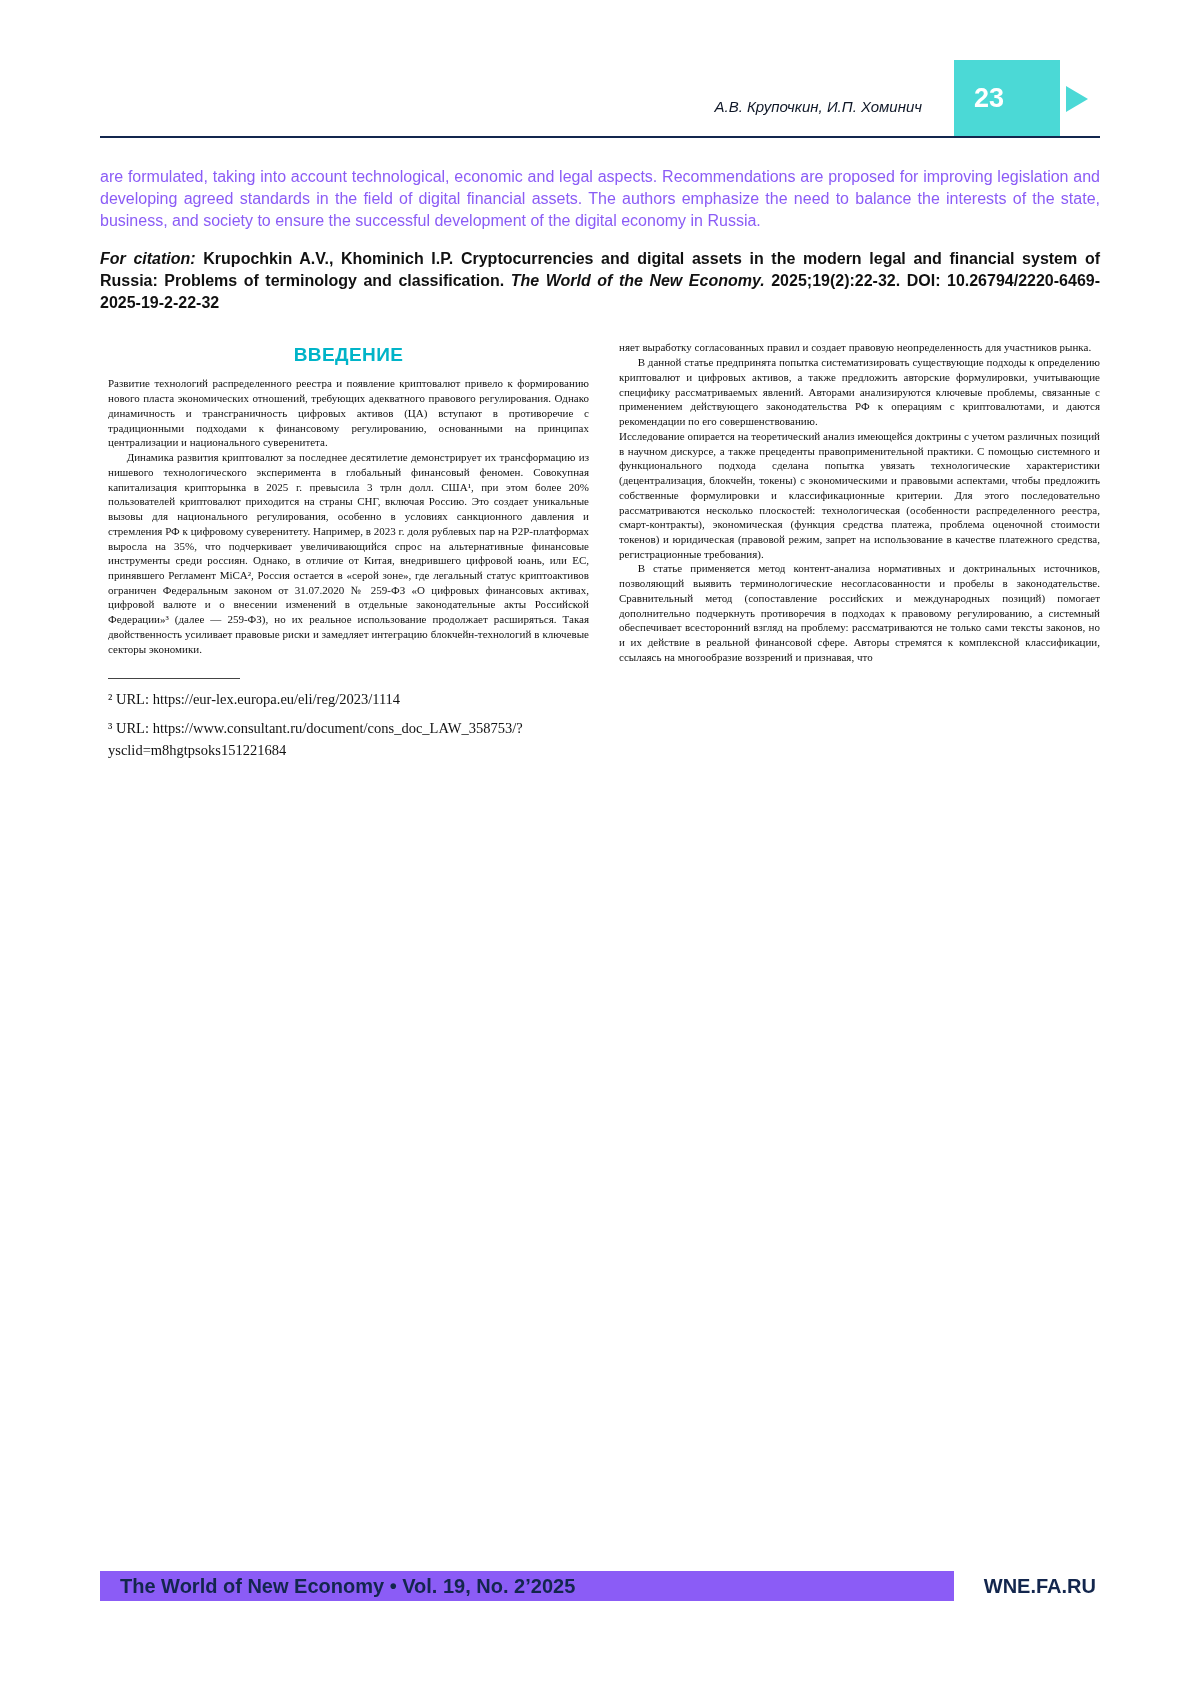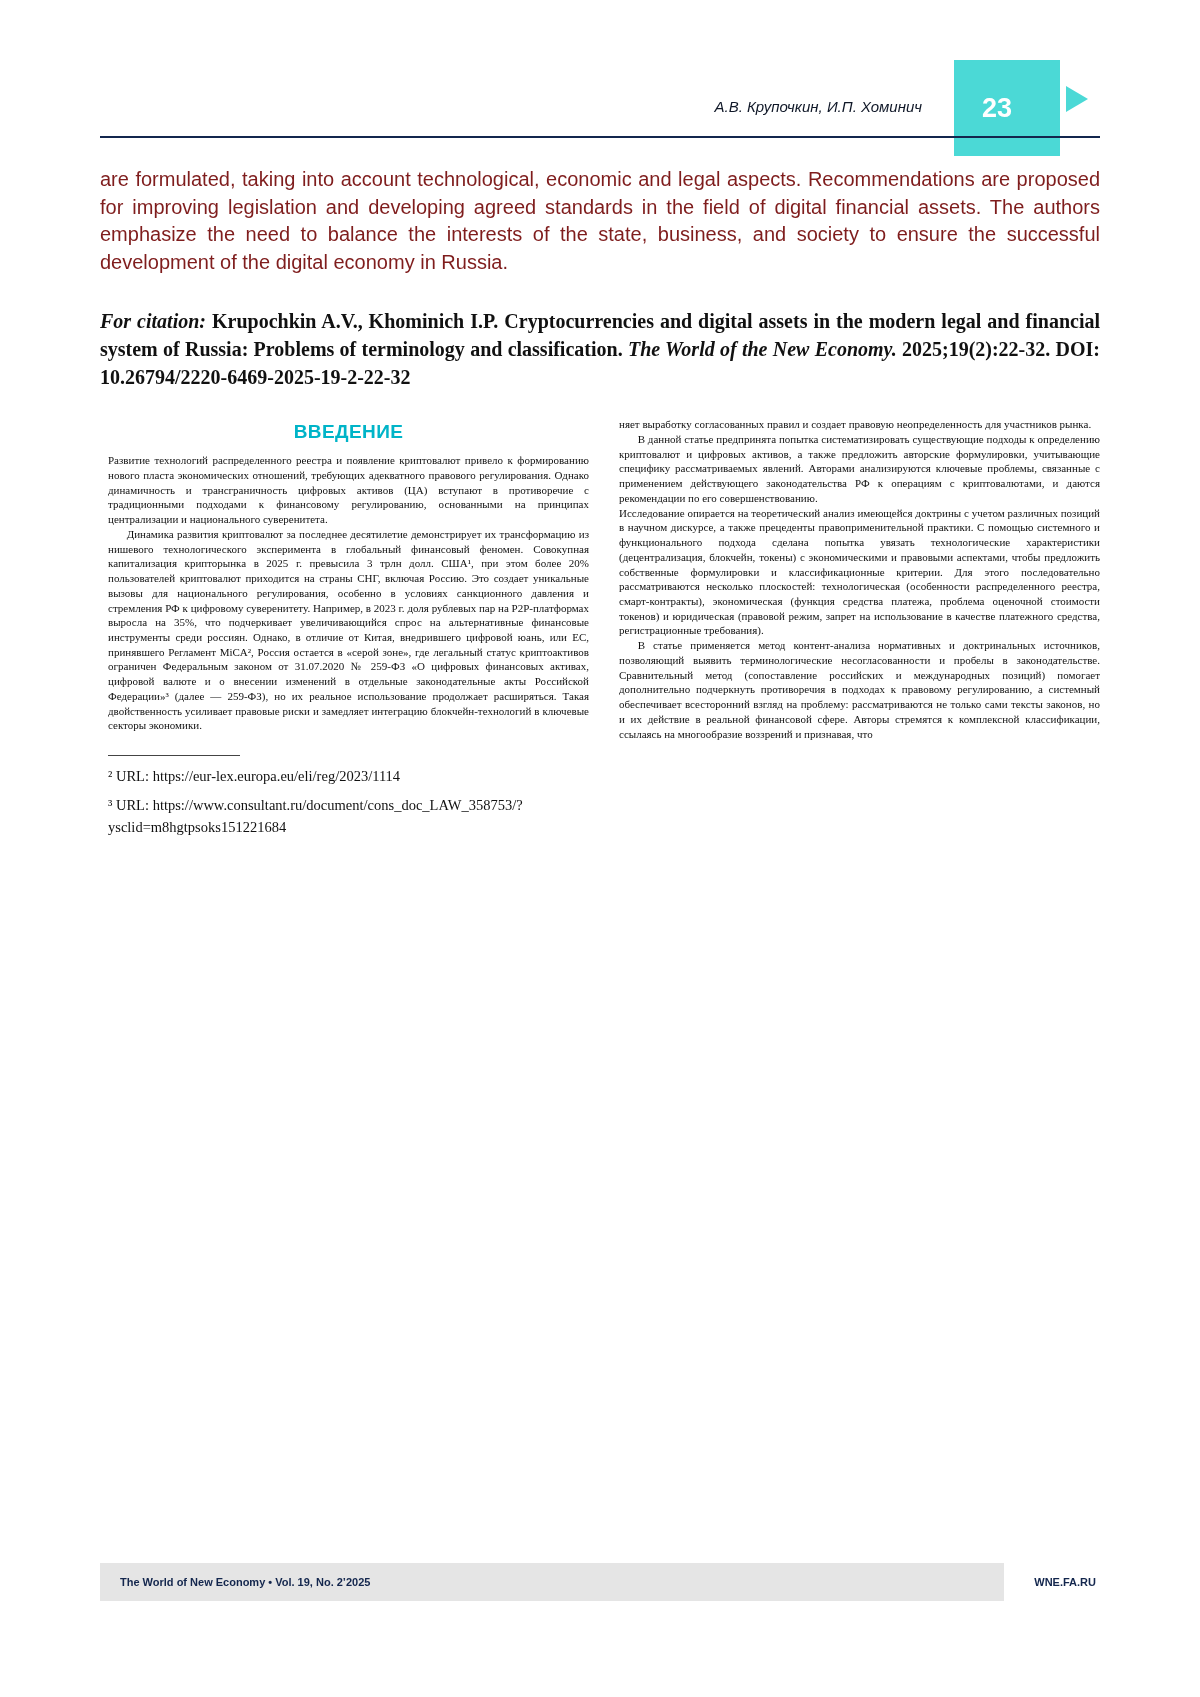--- a/index.html
+++ b/index.html
@@ -13,52 +13,52 @@
 
   
   .running-authors{
     position:absolute; right:278px; top:98px;
     font-family:"Liberation Sans", sans-serif;
     font-style:italic; font-size:15px; color:#101828;
     white-space:nowrap;
   }
   .page-badge{
     position:absolute; right:140px; top:60px;
-    width:106px; height:96px;
+    width:106px; height:77px;
     background:#4bd9d6;
     display:flex; align-items:center;
-    padding-left:28px;
+    padding-left:20px;
     font-family:"Liberation Sans", sans-serif;
     font-weight:bold; font-size:27px; color:#ffffff;
   }
   .header-arrow{
     position:absolute; left:1066px; top:86px;
     width:0; height:0;
     border-left:22px solid #4bd9d6;
     border-top:13px solid transparent;
     border-bottom:13px solid transparent;
   }
   .header-rule{
     position:absolute; left:100px; right:100px; top:136px;
     height:2px; background:#13264d;
   }
 
   
   .content{ position:absolute; left:100px; right:100px; top:166px; }
 
   .abstract p{
     font-family:"Liberation Sans", sans-serif;
-    font-size:20px; line-height:1.38; text-align:justify; color:#7f1d1d;
+    font-size:16px; line-height:1.38; text-align:justify; color:#8b5cf6;
   }
   .abstract .bi{ font-weight:bold; font-style:italic; }
 
   .citation{
-    margin-top:32px;
-    font-family:Liberation Serif, serif;
-    font-weight:bold; font-size:20px; line-height:1.38;
+    margin-top:16px;
+    font-family:Liberation Sans, sans-serif;
+    font-weight:bold; font-size:16px; line-height:1.38;
     text-align:justify; color:#111;
   }
   .citation .bi{ font-style:italic; }
   .citation .i{ font-style:italic; }
 
   .columns{ display:flex; gap:30px; margin-top:26px;margin-left:8px; }
   .col{ width:485px; }
 
   .colhead{
     font-family:"Liberation Sans", sans-serif;
@@ -81,24 +81,24 @@
   }
   .fn{
     font-size:14.5px; line-height:1.5;
     text-indent:0; margin-bottom:7px;
     overflow-wrap:anywhere; text-align:left;
   }
 
   
   .footer{
     position:absolute; left:100px; right:100px; bottom:96px;
-    height:38px; background:#e5e5e5;
+    height:30px; background:#8b5cf6;
     display:flex; align-items:center; justify-content:space-between;
     font-family:"Liberation Sans", sans-serif;
-    font-weight:bold; font-size:11px; color:#13264d;
+    font-weight:bold; font-size:20px; color:#13264d;
   }
   .footer-left{ padding-left:20px; }
   .footer-right{
     background:#ffffff; height:100%;
     display:flex; align-items:center;
     padding:0 4px 0 30px;
   }
 </style>
 </head>
 <body>

